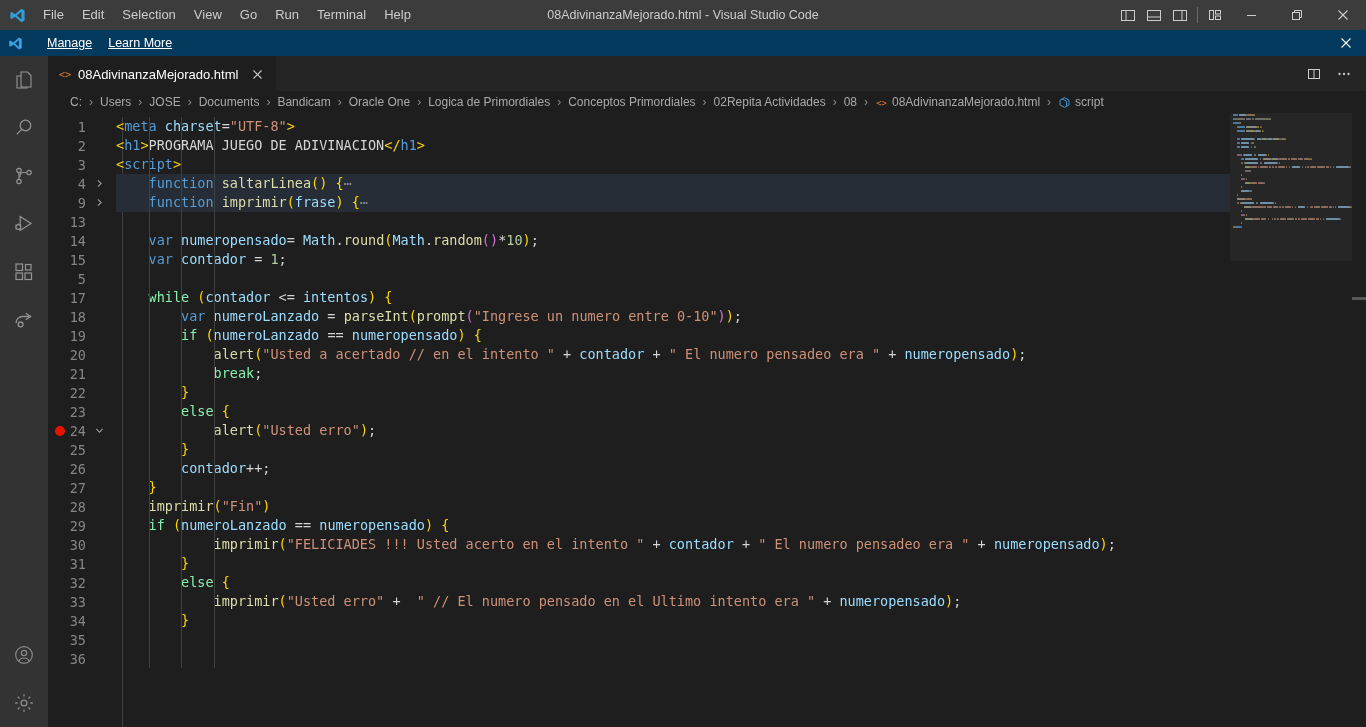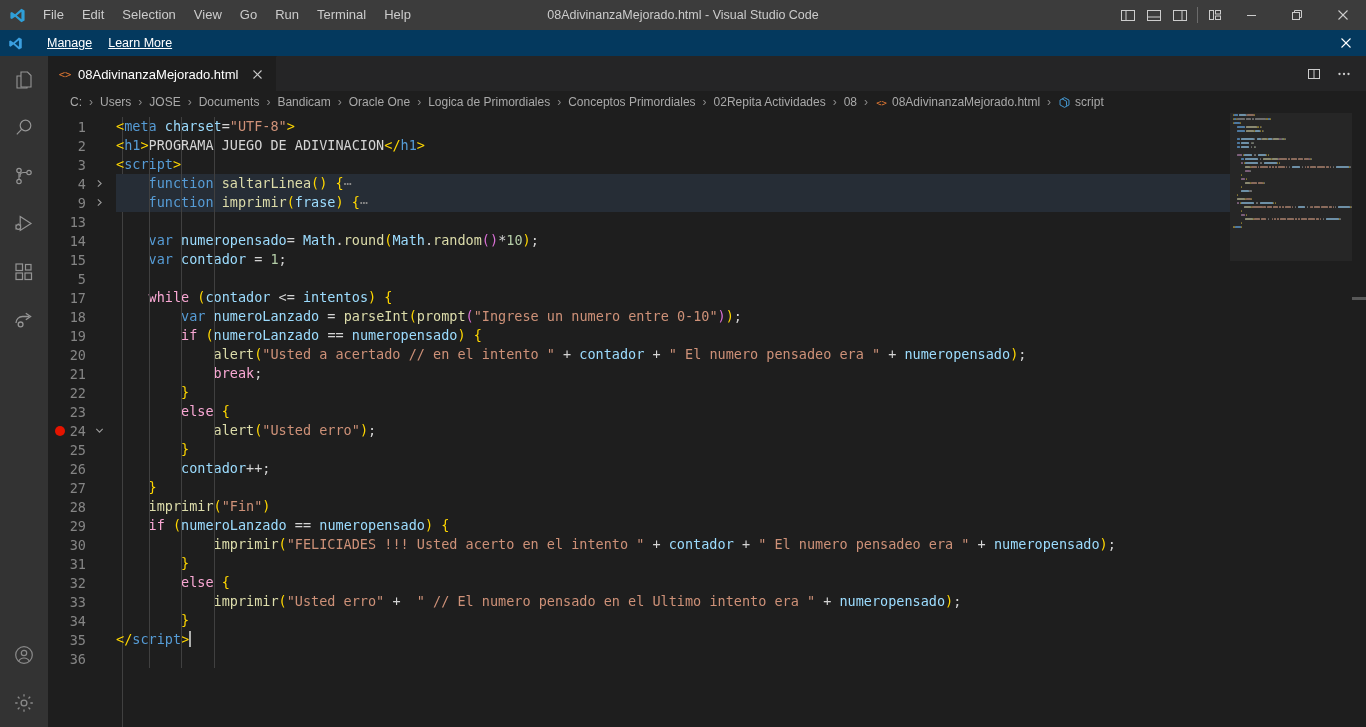--- a/index.html
+++ b/index.html
@@ -144,21 +144,21 @@
     position: absolute; top: 4px; bottom: 0; width: 1px; background: #404040;
   }
   .caret {
     display: inline-block; width: 1.6px; height: 16px; background: #aeafad;
     vertical-align: -3px;
   }
   .t-tagname  { color: #569cd6; margin-top: 16px; }
   .t-attr     { color: #9cdcfe; }
   .t-str      { color: #ce9178; }
   .t-plain    { color: #d4d4d4; }
-  .t-kw       { color: #f9a8d4; }
+  .t-kw       { color: #86efac; }
   .t-kw2      { color: #569cd6; }
   .t-fn       { color: #dcdcaa; }
   .t-var      { color: #9cdcfe; }
   .t-num      { color: #b5cea8; }
   .t-brkt1    { color: #ffd700; }
   .t-brkt2    { color: #da70d6; }
   .t-dots     { color: #8a8a8a; }
 
   
   .minimap {
@@ -543,21 +543,20 @@
           <div class="cline"><span class="t-plain">        </span><span class="t-brkt1">}</span></div>
           <div class="cline"><span class="t-plain">        </span><span class="t-var">contador</span><span class="t-plain">++;</span></div>
           <div class="cline"><span class="t-plain">    </span><span class="t-brkt1">}</span></div>
           <div class="cline"><span class="t-plain">    </span><span class="t-fn">imprimir</span><span class="t-brkt1">(</span><span class="t-str">"Fin"</span><span class="t-brkt1">)</span></div>
           <div class="cline"><span class="t-plain">    </span><span class="t-kw">if</span><span class="t-plain"> </span><span class="t-brkt1">(</span><span class="t-var">numeroLanzado</span><span class="t-plain"> == </span><span class="t-var">numeropensado</span><span class="t-brkt1">)</span><span class="t-plain"> </span><span class="t-brkt1">{</span></div>
           <div class="cline"><span class="t-plain">            </span><span class="t-fn">imprimir</span><span class="t-brkt1">(</span><span class="t-str">"FELICIADES !!! Usted acerto en el intento "</span><span class="t-plain"> + </span><span class="t-var">contador</span><span class="t-plain"> + </span><span class="t-str">" El numero pensadeo era "</span><span class="t-plain"> + </span><span class="t-var">numeropensado</span><span class="t-brkt1">)</span><span class="t-plain">;</span></div>
           <div class="cline"><span class="t-plain">        </span><span class="t-brkt1">}</span></div>
           <div class="cline"><span class="t-plain">        </span><span class="t-kw">else</span><span class="t-plain"> </span><span class="t-brkt1">{</span></div>
           <div class="cline"><span class="t-plain">            </span><span class="t-fn">imprimir</span><span class="t-brkt1">(</span><span class="t-str">"Usted erro"</span><span class="t-plain"> +  </span><span class="t-str">" // El numero pensado en el Ultimo intento era "</span><span class="t-plain"> + </span><span class="t-var">numeropensado</span><span class="t-brkt1">)</span><span class="t-plain">;</span></div>
           <div class="cline"><span class="t-plain">        </span><span class="t-brkt1">}</span></div>
-          <div class="cline"><span class="t-brkt1">&lt;/</span><span class="t-tagname">script</span><span class="t-brkt1">&gt;</span><span class="caret"></span></div>
           <div class="indent-guide" style="left: 32.6px; top: 4px; height: 551px;"></div>
           <div class="indent-guide" style="left: 65.2px; top: 4px; height: 551px;"></div>
           <div class="indent-guide" style="left: 97.8px; top: 4px; height: 551px;"></div>
         </div>
       <div class="minimap" id="minimap">
         <div class="mm-slider"></div>
       <div class="mm-row">
             <span class="mm-seg" style="width: 1px; background: rgb(141, 123, 46); margin-right: 0px;"></span>
             <span class="mm-seg" style="width: 4px; background: rgb(74, 122, 165); margin-right: 0px;"></span>
             <span class="mm-seg" style="width: 1px; background: transparent; margin-right: 0px;"></span>

